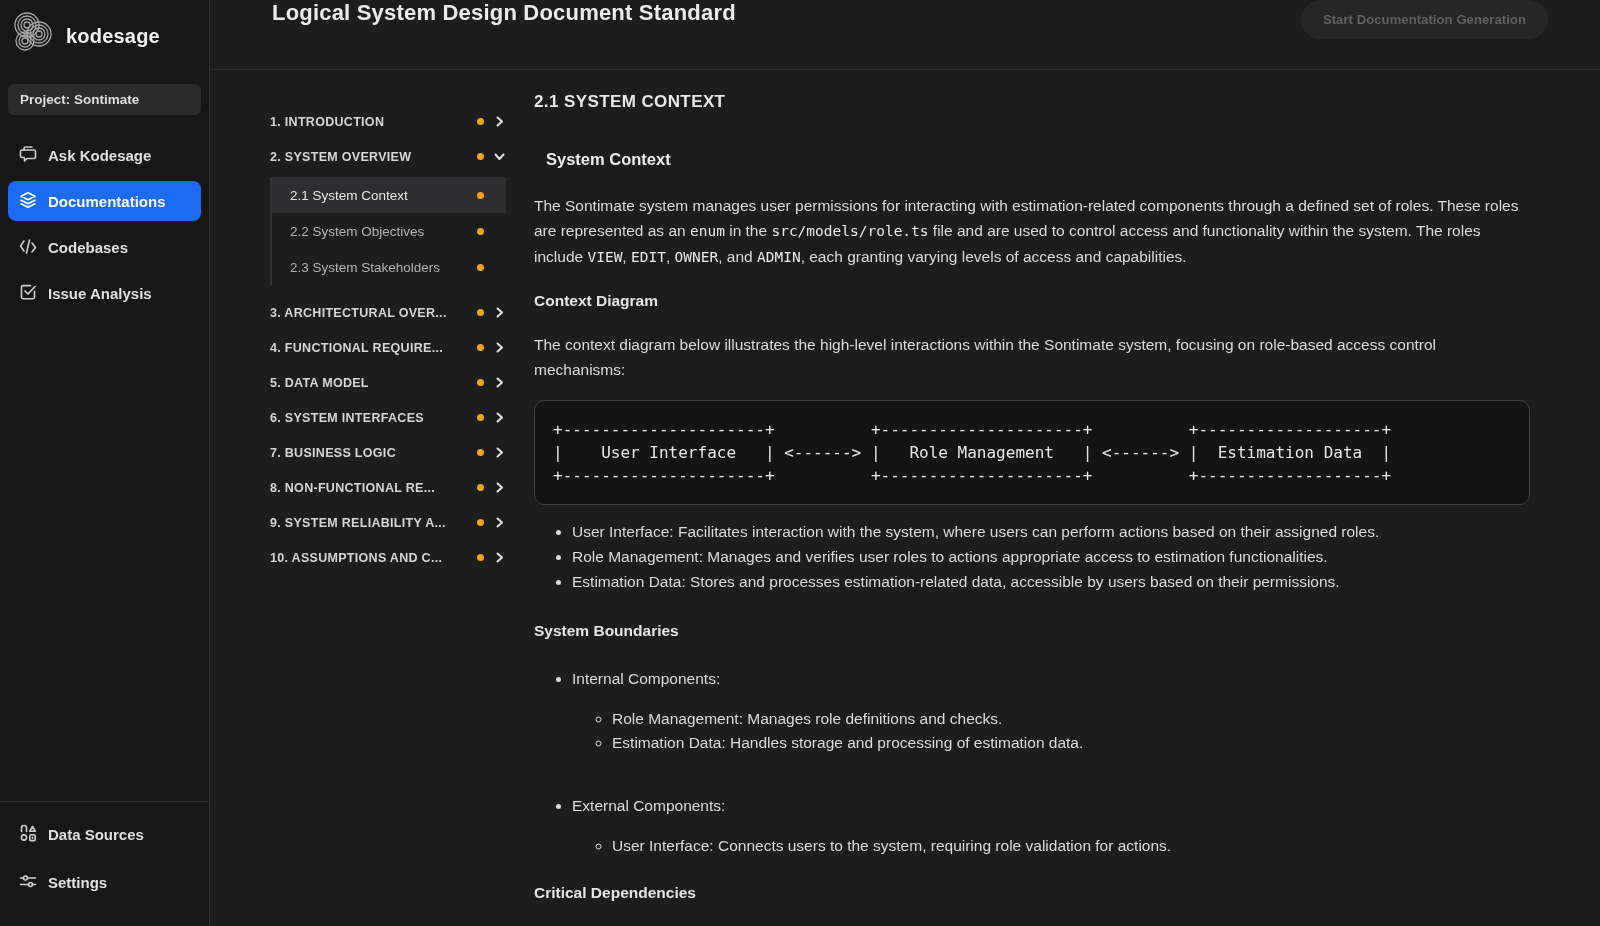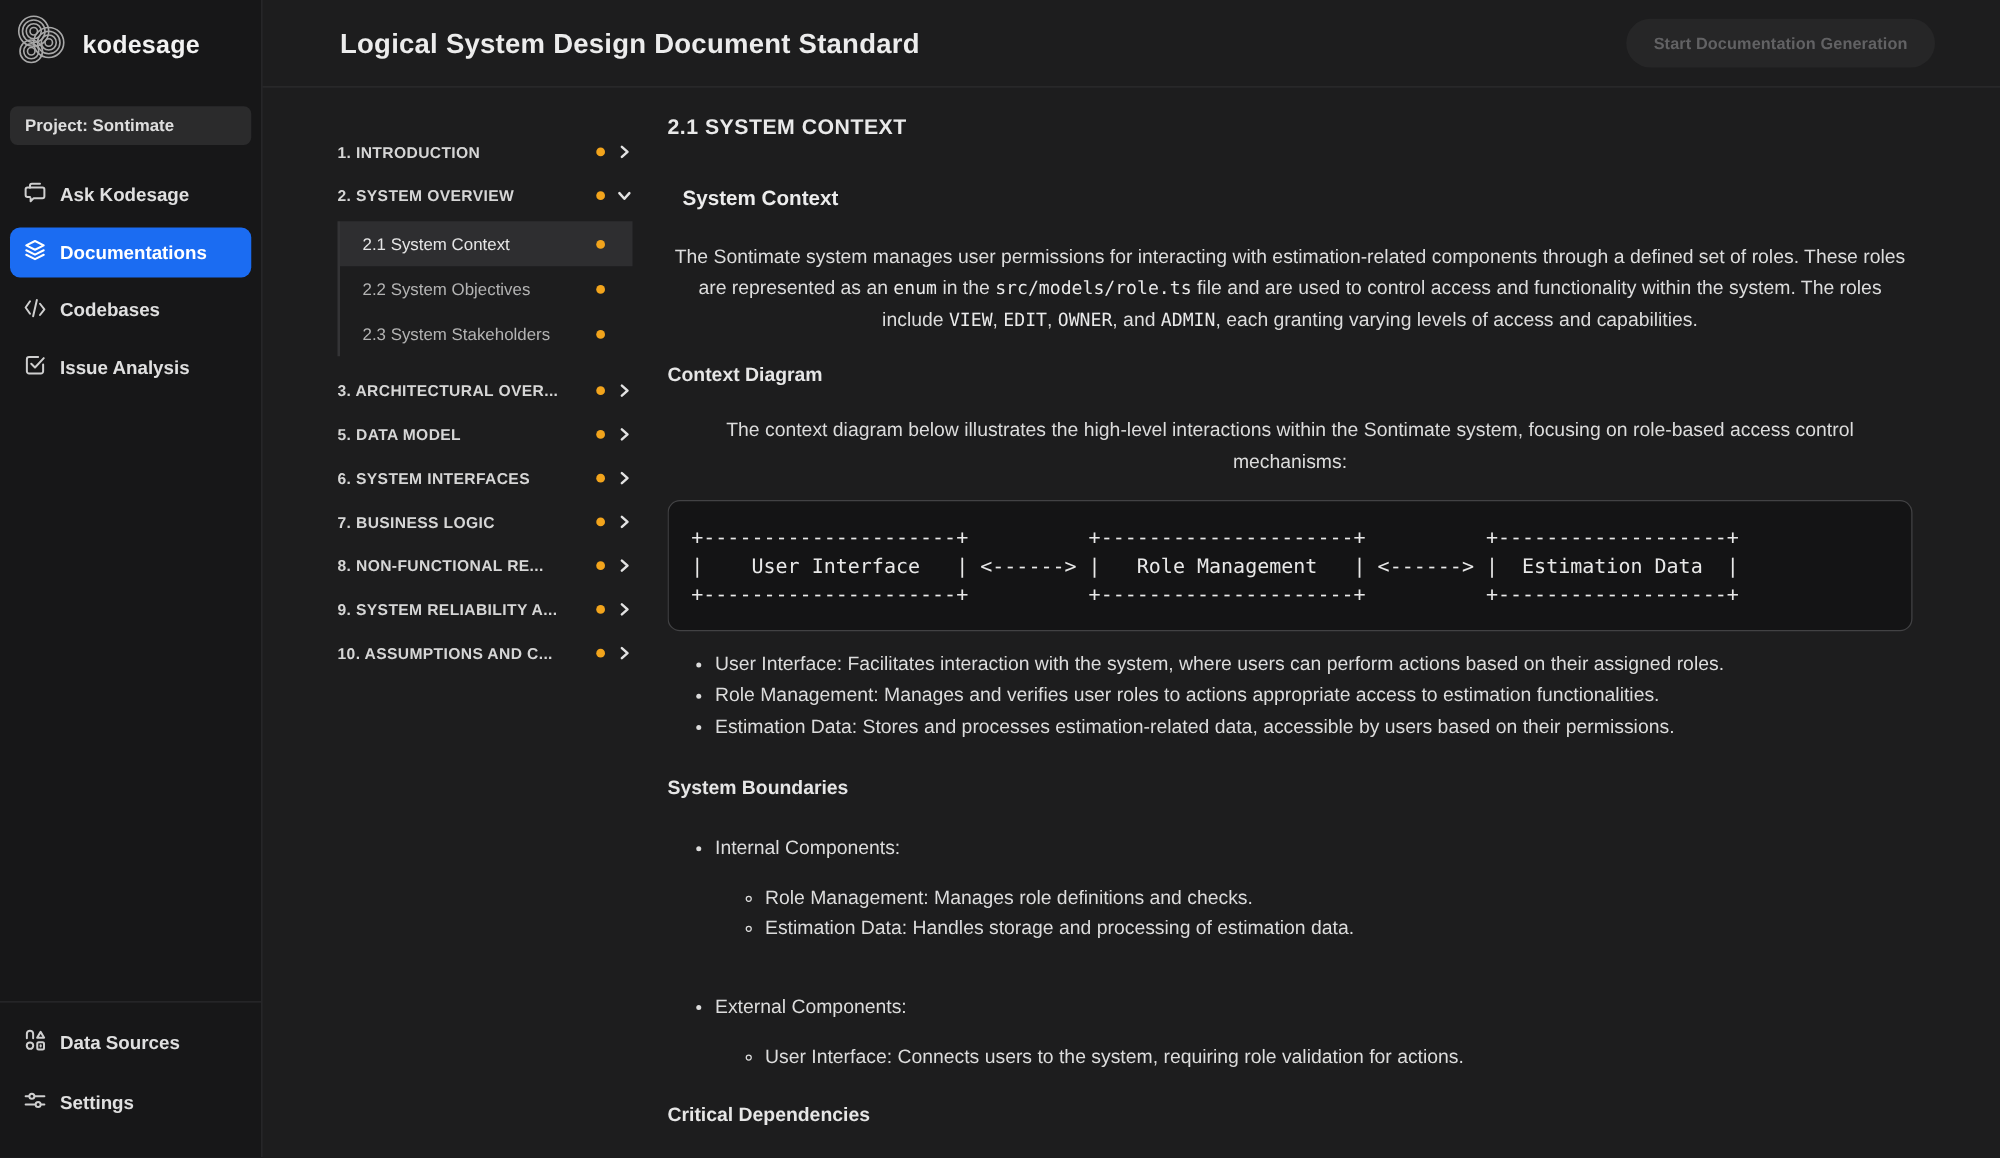--- a/index.html
+++ b/index.html
@@ -20,21 +20,21 @@
             font-size:15px;font-weight:600;color:#e0e0e0;cursor:default;}
   .nav-item svg{flex:0 0 auto;}
   .nav-item.active{background:#1b6cf2;color:#ffffff;}
   .side-spacer{flex:1;}
   .side-bottom{border-top:1px solid #2b2b2c;padding:12px 8px 24px;display:flex;flex-direction:column;gap:8px;}
   .icn{stroke:#cfcfcf;fill:none;stroke-width:1.6;stroke-linecap:round;stroke-linejoin:round;}
   .nav-item.active .icn{stroke:#ffffff;}
 
   
   .main{flex:1;display:flex;flex-direction:column;min-width:0;}
-  .header{height:70px;min-height:70px;border-bottom:1px solid #2c2c2e;display:flex;align-items:center;
+  .header{height:70px;min-height:70px;border-bottom:1px solid #2c2c2e;display:flex;align-items:flex-start;
           padding:0 52px 0 62px;}
   .page-title{flex:1;font-size:22px;font-weight:700;color:#ececec;letter-spacing:.2px;}
   .gen-btn{background:#262627;color:#626264;border:none;border-radius:999px;padding:12px 22px;
            font-size:13px;font-weight:600;font-family:inherit;letter-spacing:.1px;}
 
   .content-row{flex:1;display:flex;min-height:0;}
 
   
   .toc{width:324px;min-width:324px;padding:34px 28px 0 60px;}
   .toc-row{height:35px;display:flex;align-items:center;gap:9px;cursor:default;justify-content:space-between;}
@@ -47,21 +47,21 @@
   .toc-sub{margin:3px 0 10px;border-left:2px solid #343436;}
   .toc-subrow{height:36px;display:flex;align-items:center;gap:9px;padding:0 0 0 18px;
               font-size:13.5px;color:#b3b3b3;cursor:default;}
   .toc-subrow.active{background:#2e2e30;color:#e6e6e6;}
   .toc-sublabel{flex:1;white-space:nowrap;overflow:hidden;}
 
   
   .article{flex:1;min-width:0;padding:22px 70px 0 0;overflow:hidden;}
   .h-section{font-size:17px;font-weight:700;letter-spacing:.4px;color:#e9e9e9;margin:0;}
   .h-doc{font-size:16.5px;font-weight:700;color:#ececec;margin:38px 0 0 12px;}
-  .article p{font-size:15.5px;line-height:25px;color:#dcdcdc;margin:24px 0 0;text-align:center;}
+  .article p{font-size:15.5px;line-height:25px;color:#dcdcdc;margin:24px 0 0;}
   .h-sub{font-size:15.5px;font-weight:700;color:#e6e6e6;margin:26px 0 0;}
   .inline-code{font-family:"DejaVu Sans Mono",monospace;font-size:14.5px;color:#eaeaea;}
   .code-block{margin:18px 0 0;background:#141415;border:1.5px solid #424244;border-radius:10px;
               padding:17px 18px;overflow:hidden;}
   .code-block pre{margin:0;font-family:"DejaVu Sans Mono",monospace;font-size:16px;line-height:23px;
                   color:#e8e8e8;white-space:pre;}
   ul.b1{margin:14px 0 0;padding-left:38px;list-style:disc;}
   ul.b1 > li{font-size:15.5px;line-height:25px;color:#dcdcdc;}
   ul.outer{margin:26px 0 0;padding-left:38px;list-style:disc;}
   ul.outer > li{font-size:15.5px;line-height:25px;color:#dcdcdc;}
@@ -221,20 +221,29 @@
         <div class="toc-row">
           <span class="toc-label">3. ARCHITECTURAL OVER...</span>
           <span class="dot"></span>
           <span class="chev">
               <svg width="13" height="13" viewBox="0 0 13 13">
                 <polyline points="4.5,2.5 9,6.5 4.5,10.5"></polyline>
               </svg>
             </span>
         </div>
         <div class="toc-row">
+          <span class="toc-label">4. FUNCTIONAL REQUIRE...</span>
+          <span class="dot"></span>
+          <span class="chev">
+              <svg width="13" height="13" viewBox="0 0 13 13">
+                <polyline points="4.5,2.5 9,6.5 4.5,10.5"></polyline>
+              </svg>
+            </span>
+        </div>
+        <div class="toc-row">
           <span class="toc-label">5. DATA MODEL</span>
           <span class="dot"></span>
           <span class="chev">
               <svg width="13" height="13" viewBox="0 0 13 13">
                 <polyline points="4.5,2.5 9,6.5 4.5,10.5"></polyline>
               </svg>
             </span>
         </div>
         <div class="toc-row">
           <span class="toc-label">6. SYSTEM INTERFACES</span>

